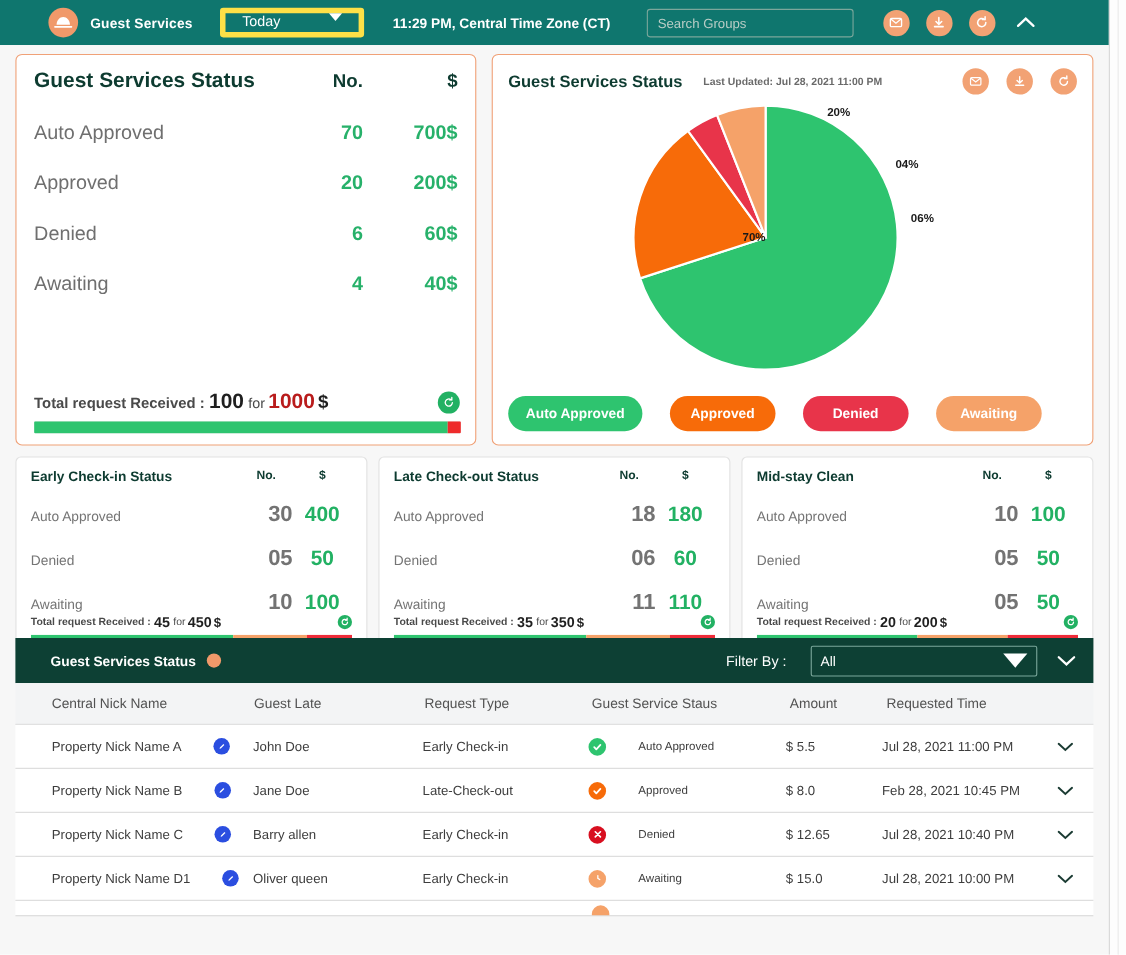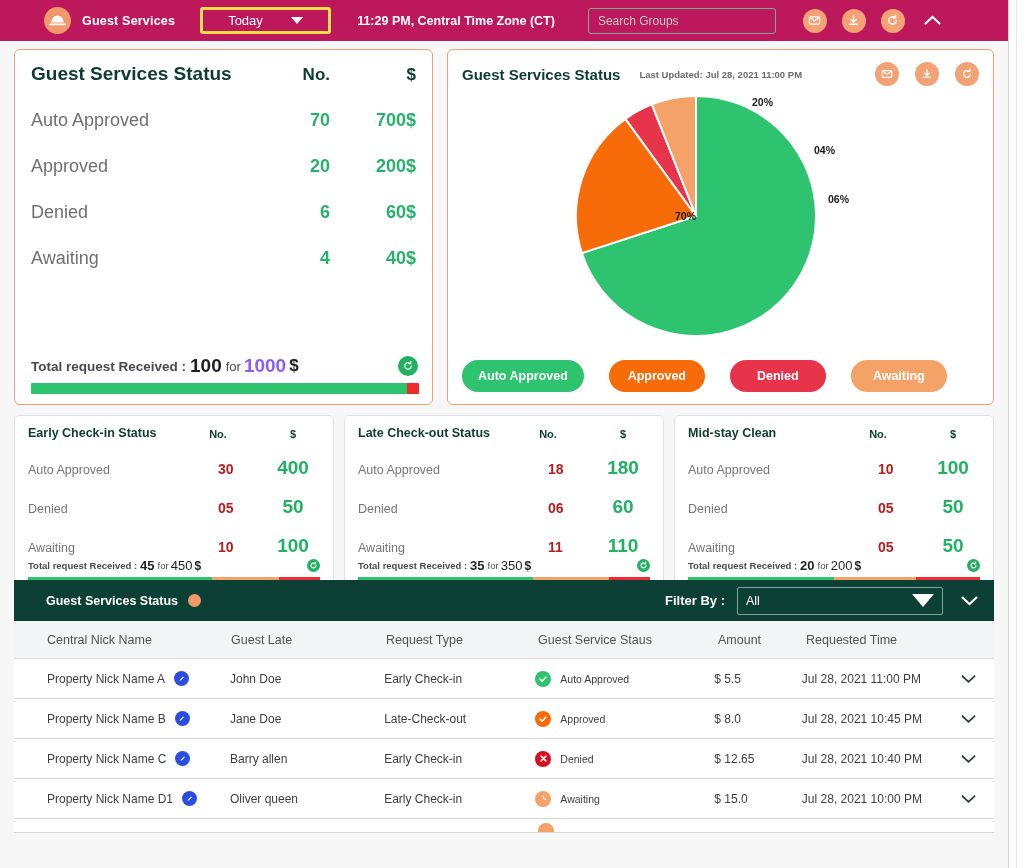--- a/index.html
+++ b/index.html
@@ -7,31 +7,31 @@
     width: 1024px; height: 868px;
     background: #ffffff;
     font-family: "Liberation Sans", sans-serif;
     overflow: hidden;
   }
   #app { position: relative; width: 1024px; height: 868px; background:#fdfdfd; }
 
   
   .topbar{
     position:absolute; left:0; top:0; width:1008px; height:41px;
-    background:#be185d; display:flex; align-items:center; padding:0 12px;
+    background:#0f766e; display:flex; align-items:center; padding:0 12px;
   }
   .brand-logo{
     width:27px;height:27px;border-radius:50%;background:#f0996a;
     display:flex;align-items:center;justify-content:center;flex:none;margin-left:32px;
   }
   .brand-logo svg{display:block}
   .brand-name{color:#ffffff;font-size:12.5px;font-weight:bold;margin-left:11px;letter-spacing:.2px;white-space:nowrap;}
   .today-select{
-    margin-left:25px;width:131px;height:27px;border:3px solid #fde047;border-radius:3px;
-    display:flex;align-items:center;justify-content:space-between;padding:0 25px;flex:none;
+    margin-left:25px;width:131px;height:27px;border:5px solid #fde047;border-radius:3px;
+    display:flex;align-items:flex-start;justify-content:space-between;padding:0 15px;flex:none;
   }
   .today-select span{color:#ffffff;font-size:13px;}
   .caret-down{
     width:0;height:0;border-left:6px solid transparent;border-right:6px solid transparent;
     border-top:7px solid #ffffff;
   }
   .clock{color:#ffffff;font-size:12.5px;font-weight:bold;margin-left:26px;white-space:nowrap;}
   .searchbox{
     margin-left:33px;width:188px;height:26px;border:1px solid #7ba79b;border-radius:3px;
     background:transparent;color:#cfe0da;font-size:12px;padding:0 9px;outline:none;flex:none;
@@ -61,21 +61,21 @@
 
   .cl-row{display:flex;align-items:baseline;margin-top:25px;}
   .cl-label{font-size:18px;color:#6f6f6f;flex:1;}
   .cl-num{width:70px;text-align:right;font-size:18px;font-weight:bold;color:#27b16a;}
   .cl-amt{width:86px;text-align:right;font-size:18px;font-weight:bold;color:#27b16a;}
 
   .cl-total{position:absolute;left:16px;bottom:27px;display:flex;align-items:center;width:387px;}
   .cl-total .t1{font-size:13.5px;font-weight:bold;color:#4a4a4a;}
   .cl-total .t2{font-size:19px;font-weight:bold;color:#1f1f1f;margin:0 4px;}
   .cl-total .t3{font-size:13px;color:#4a4a4a;}
-  .cl-total .t4{font-size:19px;font-weight:bold;color:#8b5cf6;margin:0 3px;}
+  .cl-total .t4{font-size:19px;font-weight:bold;color:#b91c1c;margin:0 3px;}
   .cl-total .t5{font-size:17px;font-weight:bold;color:#1f1f1f;}
   .refresh-green{
     width:20px;height:20px;border-radius:50%;background:#22b163;margin-left:auto;
     display:flex;align-items:center;justify-content:center;
   }
   .bar-wrap{position:absolute;left:16px;bottom:10px;width:388px;height:11px;display:flex;border-radius:1px;overflow:hidden;background:#ededed;}
   .bar-wrap i{display:block;height:100%;}
 
   .card-right{
     flex:1;height:356px;background:#ffffff;border:1.6px solid #f0a177;border-radius:6px;
@@ -95,63 +95,63 @@
     height:32px;border-radius:16px;display:flex;align-items:center;justify-content:center;
     color:#ffffff;font-size:12.5px;font-weight:bold;padding:0 16px;min-width:96px;
   }
 
   
   .row2{display:flex;padding:10px 14px 0 14px;gap:10px;}
   .mini{
     flex:1;height:180px;background:#ffffff;border:1px solid #e2e2e2;border-radius:5px;
     padding:10px 13px 0 13px;position:relative;
   }
-  .mi-head{display:flex;align-items:flex-end;gap:24px;}
+  .mi-head{display:flex;align-items:flex-start;}
   .mi-title{font-size:12.5px;font-weight:bold;color:#0d3b30;flex:1;}
   .mi-h{font-size:11px;font-weight:bold;color:#0d3b30;text-align:center;}
   .mi-h.n{width:48px;}
   .mi-h.d{width:54px;}
   .mi-row{display:flex;align-items:baseline;margin-top:17px;}
   .mi-label{font-size:12.5px;color:#757575;flex:1;}
-  .mi-num{width:48px;text-align:left;font-size:14px;font-weight:bold;color:#b91c1c;}
+  .mi-num{width:48px;text-align:right;font-size:20px;font-weight:bold;color:#737373;}
   .mi-amt{width:54px;text-align:center;font-size:19px;font-weight:bold;color:#22b163;}
   .mi-total{position:absolute;left:13px;bottom:21px;display:flex;align-items:center;width:calc(100% - 26px);}
   .mi-total .t1{font-size:9.5px;font-weight:bold;color:#4a4a4a;}
   .mi-total .t2{font-size:13px;font-weight:bold;color:#1f1f1f;margin:0 3px;}
   .mi-total .t3{font-size:9.5px;color:#4a4a4a;}
-  .mi-total .t4{font-size:13px;font-weight:normal;color:#1f1f1f;margin:0 2px;}
+  .mi-total .t4{font-size:13px;font-weight:bold;color:#1f1f1f;margin:0 2px;}
   .mi-total .t5{font-size:12px;font-weight:bold;color:#1f1f1f;}
   .refresh-green-sm{
     width:13px;height:13px;border-radius:50%;background:#22b163;margin-left:auto;
     display:flex;align-items:center;justify-content:center;
   }
   .mi-bar{position:absolute;left:13px;bottom:8px;width:calc(100% - 26px);height:9px;display:flex;overflow:hidden;}
   .mi-bar i{display:block;height:100%;}
 
   
   .table-zone{position:absolute;left:14px;top:580px;width:980px;}
   .tbl-head{
     height:41px;background:#0d4034;display:flex;align-items:center;padding:0 12px;
   }
   .th-title{color:#ffffff;font-size:12.5px;font-weight:bold;margin-left:20px;}
   .th-dot{width:13px;height:13px;border-radius:50%;background:#f0996a;margin-left:10px;}
   .th-right{margin-left:auto;display:flex;align-items:center;}
-  .th-filter-lbl{color:#ffffff;font-size:13px;font-weight:bold;margin-right:12px;}
+  .th-filter-lbl{color:#ffffff;font-size:13px;font-weight:normal;margin-right:22px;}
   .th-select{
     width:206px;height:28px;border:1px solid #7ba79b;border-radius:2px;background:transparent;
     display:flex;align-items:center;justify-content:space-between;padding:0 8px;
   }
   .th-select span{color:#ffffff;font-size:12.5px;}
   .big-caret{width:0;height:0;border-left:11px solid transparent;border-right:11px solid transparent;border-top:13px solid #ffffff;}
   .th-chev{margin-left:18px;margin-right:4px;display:flex;align-items:center}
 
   .cols{display:flex;height:38px;align-items:center;background:#f3f4f5;border-bottom:1px solid #dcdcdc;}
   .cols div{font-size:12.5px;color:#525252;}
   .row{display:flex;height:40px;align-items:center;background:#ffffff;border-bottom:1px solid #d8d8d8;}
-  .row div{font-size:12px;color:#3d3d3d;}
+  .row div{font-size:12px;color:#3d3d3d;gap:20px;}
   .c1{width:217px;padding-left:33px;display:flex;align-items:center;}
   .c2{width:155px;}
   .c3{width:152px;}
   .c4{width:180px;display:flex;align-items:center;}
   .c5{width:88px;}
   .c6{width:160px;}
   .c7{flex:1;display:flex;justify-content:flex-end;padding-right:18px;}
   .edit-badge{
     width:15px;height:15px;border-radius:50%;background:#2b4ee0;margin-left:9px;flex:none;
     display:flex;align-items:center;justify-content:center;
@@ -507,21 +507,21 @@
       <div class="c3">Late-Check-out</div>
       <div class="c4">
         <span class="st-ico" style="background:#f76b09">
               <svg width="10" height="10" viewBox="0 0 10 10">
                 <path d="M2.2 5.2l1.9 2 3.7-4" stroke="#fff" stroke-width="1.6" fill="none" stroke-linecap="round" stroke-linejoin="round"></path>
               </svg>
             </span>
         <span class="st-txt">Approved</span>
       </div>
       <div class="c5">$ 8.0</div>
-      <div class="c6">Jul 28, 2021 10:45 PM</div>
+      <div class="c6">Feb 28, 2021 10:45 PM</div>
       <div class="c7">
         <svg width="15" height="10" viewBox="0 0 16 10">
               <path d="M1.5 2L8 8l6.5-6" fill="none" stroke="#1b3b33" stroke-width="1.9" stroke-linecap="round"></path>
             </svg>
       </div>
         </div>
         <div class="row">
       <div class="c1">
         <span>Property Nick Name C</span>
         <span class="edit-badge">

